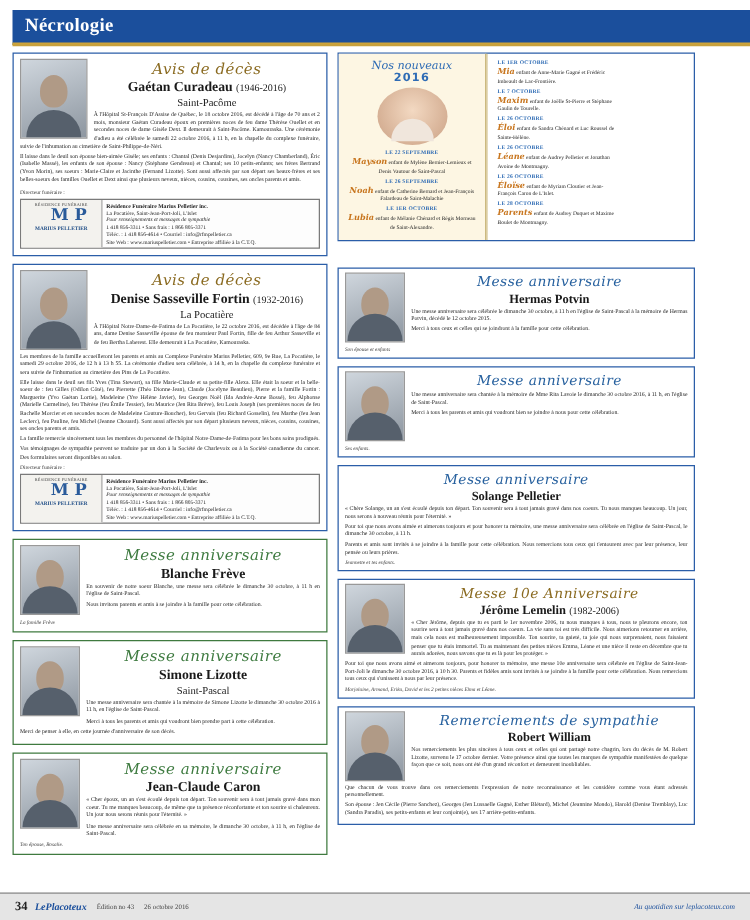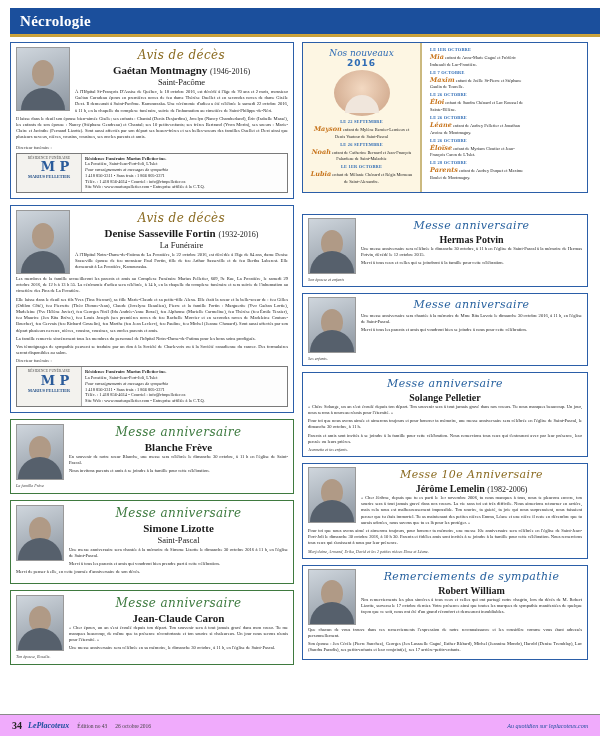--- a/index.html
+++ b/index.html
@@ -22,21 +22,21 @@
     padding-left:10px;
     font-family:"Liberation Serif", serif;
     font-size:15px;font-weight:bold;letter-spacing:.3px;
     border-bottom:2px solid #d1a63a;
     position:relative;
     width:580px;
   }
   .masthead .gold{position:absolute;left:0;bottom:-3px;height:2px;width:100%;background:#c8a13c;}
 
   .cols{display:flex;gap:8px;margin-top:6px;}
-  .colL{width:284px;}
+  .colL{width:252px;}
   .colR{width:286px;}
 
   
   .notice{
     border:1px solid #2b5ea8;
     margin-bottom:6px;
     background:#fff;
     position:relative;
     box-sizing:border-box;
     padding:4px 5px 5px 5px;
@@ -192,21 +192,21 @@
   .mini .body{font-size:4.6px;}
   .caption{font-size:4.2px;font-style:italic;color:#444;margin-top:1px;}
 
   
   .footer{
     position:absolute;left:0;bottom:0;width:600px;height:22px;
     border-top:1px solid #8a8a8a;
     display:flex;align-items:center;
     font-size:6px;color:#333;
     padding:0 12px;box-sizing:border-box;
-    background:#f0abfc;
+    background:#e5e5e5;
   }
   .footer .pg{font-size:10px;font-weight:bold;color:#222;margin-right:6px;}
   .footer .brand{font-style:italic;color:#1b4f9c;font-weight:bold;font-size:8px;margin-right:8px;}
   .footer .mid{font-size:5.5px;color:#444;}
   .footer .right{margin-left:auto;font-size:6px;color:#1b4f9c;font-style:italic;}
 </style>
 </head>
 <body>
 
 <div class="page">
@@ -220,21 +220,21 @@
 
     <div class="colL">
 
       <div class="notice">
         <div class="photo">
           <div class="head"></div>
           <div class="shoulders"></div>
         </div>
         <div class="script">Avis de décès</div>
         <div class="name">
-          <span>Gaétan Montmagny</span>
+          <span>Gaétan Curadeau</span>
           <span class="dates">(1946-2016)</span>
         </div>
         <div class="sub">Saint-Pacôme</div>
         <div class="body">
           <p>À l'Hôpital St-François D'Assise de Québec, le 18 octobre 2016, est décédé à l'âge de 70 ans et 2 mois, monsieur Gaétan Curadeau époux en premières noces de feu dame Thérèse Ouellet et en secondes noces de dame Gisèle Dext. Il demeurait à Saint-Pacôme. Kamouraska. Une cérémonie d'adieu a été célébrée le samedi 22 octobre 2016, à 11 h, en la chapelle du complexe funéraire, suivie de l'inhumation au cimetière de Saint-Philippe-de-Néri.</p>
           <p>Il laisse dans le deuil son épouse bien-aimée Gisèle; ses enfants : Chantal (Denis Desjardins), Jocelyn (Nancy Chamberland), Éric (Isabelle Massé), les enfants de son épouse : Nancy (Stéphane Gendreau) et Chantal; ses 10 petits-enfants; ses frères Bertrand (Yvon Morin), ses soeurs : Marie-Claire et Jacinthe (Fernand Lizotte). Sont aussi affectés par son départ ses beaux-frères et ses belles-soeurs des familles Ouellet et Dext ainsi que plusieurs neveux, nièces, cousins, cousines, ses oncles parents et amis.</p>
         </div>
         <div class="clear"></div>
         <div class="dirline">Directeur funéraire :</div>
         <div class="fhcard">
@@ -257,21 +257,21 @@
       <div class="notice">
         <div class="photo">
           <div class="head"></div>
           <div class="shoulders"></div>
         </div>
         <div class="script">Avis de décès</div>
         <div class="name">
           <span>Denise Sasseville Fortin</span>
           <span class="dates">(1932-2016)</span>
         </div>
-        <div class="sub">La Funéraire</div>
+        <div class="sub">La Pocatière</div>
         <div class="body">
           <p>À l'Hôpital Notre-Dame-de-Fatima de La Pocatière, le 22 octobre 2016, est décédée à l'âge de 84 ans, dame Denise Sasseville épouse de feu monsieur Paul Fortin, fille de feu Arthur Sasseville et de feu Bertha Laberest. Elle demeurait à La Pocatière, Kamouraska.</p>
           <div class="clear"></div>
           <p>Les membres de la famille accueilleront les parents et amis au Complexe Funéraire Marius Pelletier, 609, 9e Rue, La Pocatière, le samedi 29 octobre 2016, de 12 h à 13 h 55. La cérémonie d'adieu sera célébrée, à 14 h, en la chapelle du complexe funéraire et sera suivie de l'inhumation au cimetière des Pins de La Pocatière.</p>
           <p>Elle laisse dans le deuil ses fils Yves (Tina Stewart), sa fille Marie-Claude et sa petite-fille Alexa. Elle était la soeur et la belle-soeur de : feu Gilles (Odilon Côté), feu Pierrette (Théo Dionne-Jean), Claude (Jocelyne Beaulieu), Pierre et la famille Fortin : Marguerite (Yvo Gaétan Lortie), Madeleine (Yve Hélène Javier), feu Georges Noël (Ida Andrée-Anne Bossé), feu Alphonse (Marielle Carmeline), feu Thérèse (feu Émile Tessier), feu Maurice (Jen Rita Brève), feu Louis Joseph (ses premières noces de feu Rachelle Morcier et en secondes noces de Madeleine Couture-Boucher), feu Gervais (feu Richard Gosselin), feu Marthe (feu Jean Leclerc), feu Pauline, feu Michel (Jeanne Chouard). Sont aussi affectés par son départ plusieurs neveux, nièces, cousins, cousines, ses oncles parents et amis.</p>
           <p>La famille remercie sincèrement tous les membres du personnel de l'hôpital Notre-Dame-de-Fatima pour les bons soins prodigués.</p>
           <p>Vos témoignages de sympathie peuvent se traduire par un don à la Société de Charlevoix ou à la Société canadienne du cancer. Des formulaires seront disponibles au salon.</p>
         </div>
         <div class="dirline">Directeur funéraire :</div>
         <div class="fhcard">

